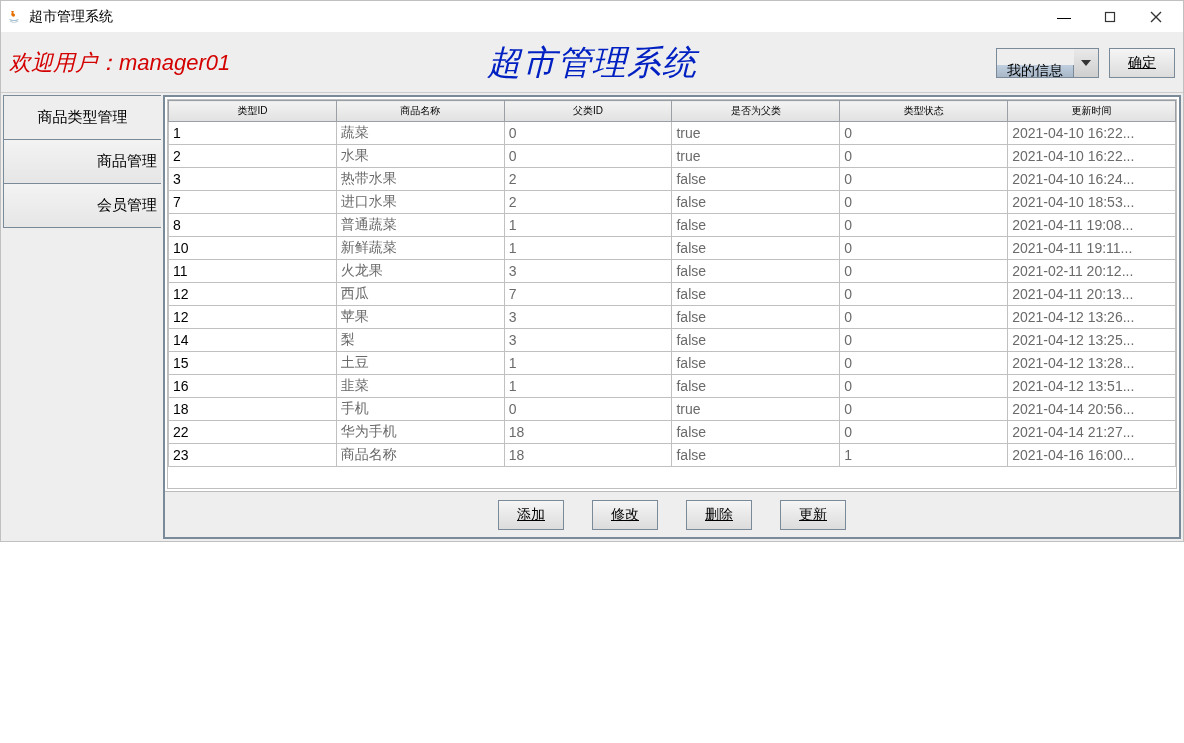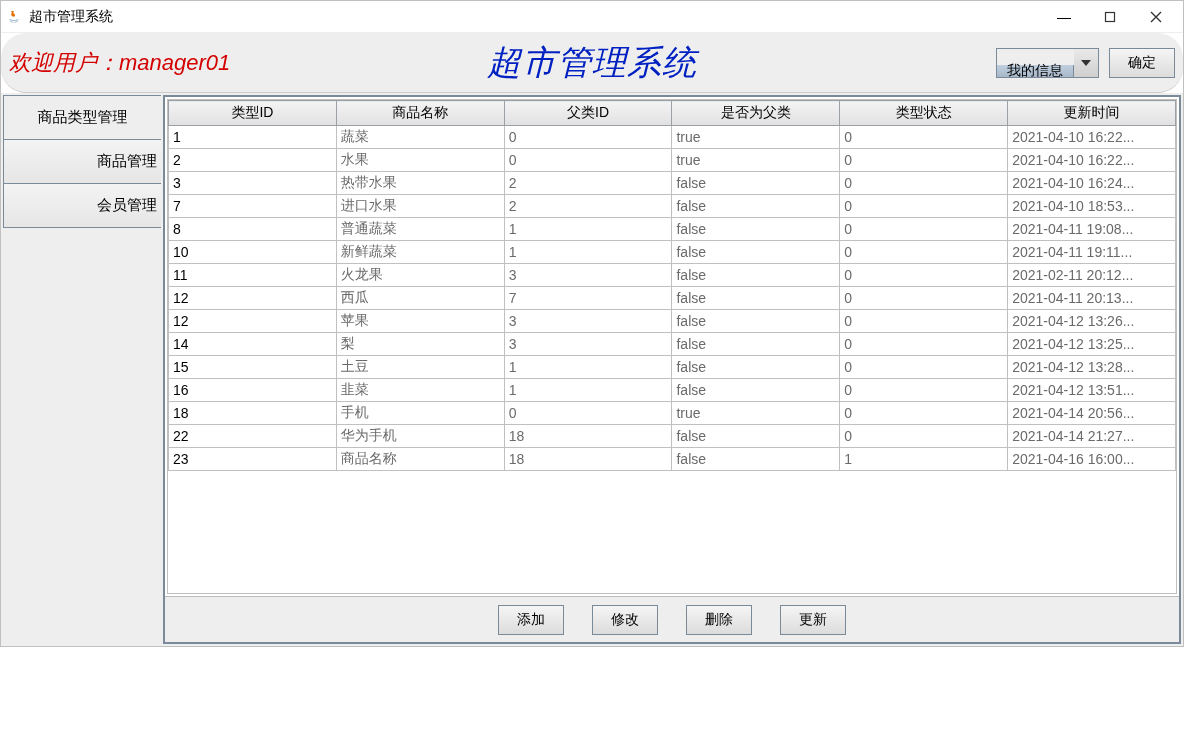--- a/index.html
+++ b/index.html
@@ -5,21 +5,21 @@
   * { box-sizing: border-box; }
   body {
     margin: 0;
     font-family: "Microsoft YaHei", Arial, sans-serif;
     font-size: 14px;
     background: #ffffff;
     color: #000;
   }
   .window {
     width: 1184px;
-    height: 647px;
+    height: 542px;
     background: #ffffff;
     display: flex;
     flex-direction: column;
     border: 1px solid #c0c0c0;
   }
   
   .titlebar {
     height: 32px;
     background: #ffffff;
     display: flex;
@@ -44,21 +44,20 @@
 
   
   .banner {
     height: 60px;
     background: #eeeeee;
     display: flex;
     align-items: center;
     padding: 0 8px;
     border-bottom: 1px solid #ccc;
     position: relative;
-    border-radius: 25px;
   }
   .welcome {
     font-style: italic;
     font-size: 22px;
     color: #d40000;
     white-space: pre;
   }
   .welcome .user { color: #d40000; }
   .app-title {
     position: absolute;
@@ -94,20 +93,21 @@
     display: flex; align-items: center; justify-content: center;
     cursor: pointer;
   }
   .combo .combo-btn svg { width: 10px; height: 6px; }
   .btn {
     background: linear-gradient(#f5f5f5,#dcdcdc);
     border: 1px solid #7a8a99;
     padding: 5px 18px;
     font-size: 14px;
     cursor: pointer;
+    text-decoration: underline;
   }
 
   
   .body {
     flex: 1;
     display: flex;
     background: #eeeeee;
     padding: 2px;
     min-height: 0;
   }
@@ -153,21 +153,21 @@
   table {
     border-collapse: collapse;
     width: 100%;
     table-layout: fixed;
   }
   thead th {
     background: linear-gradient(#f3f3f3,#e1e1e1);
     border: 1px solid #9aa0a6;
     font-weight: normal;
     padding: 3px 8px;
-    font-size: 14px;
+    font-size: 10px;
     text-align: center;
     position: sticky; top: 0;
   }
   tbody td {
     border: 1px solid #c0c0c0;
     padding: 2px 4px;
     font-size: 14px;
     color: #6a6a6a;
     height: 22px;
     white-space: nowrap;

